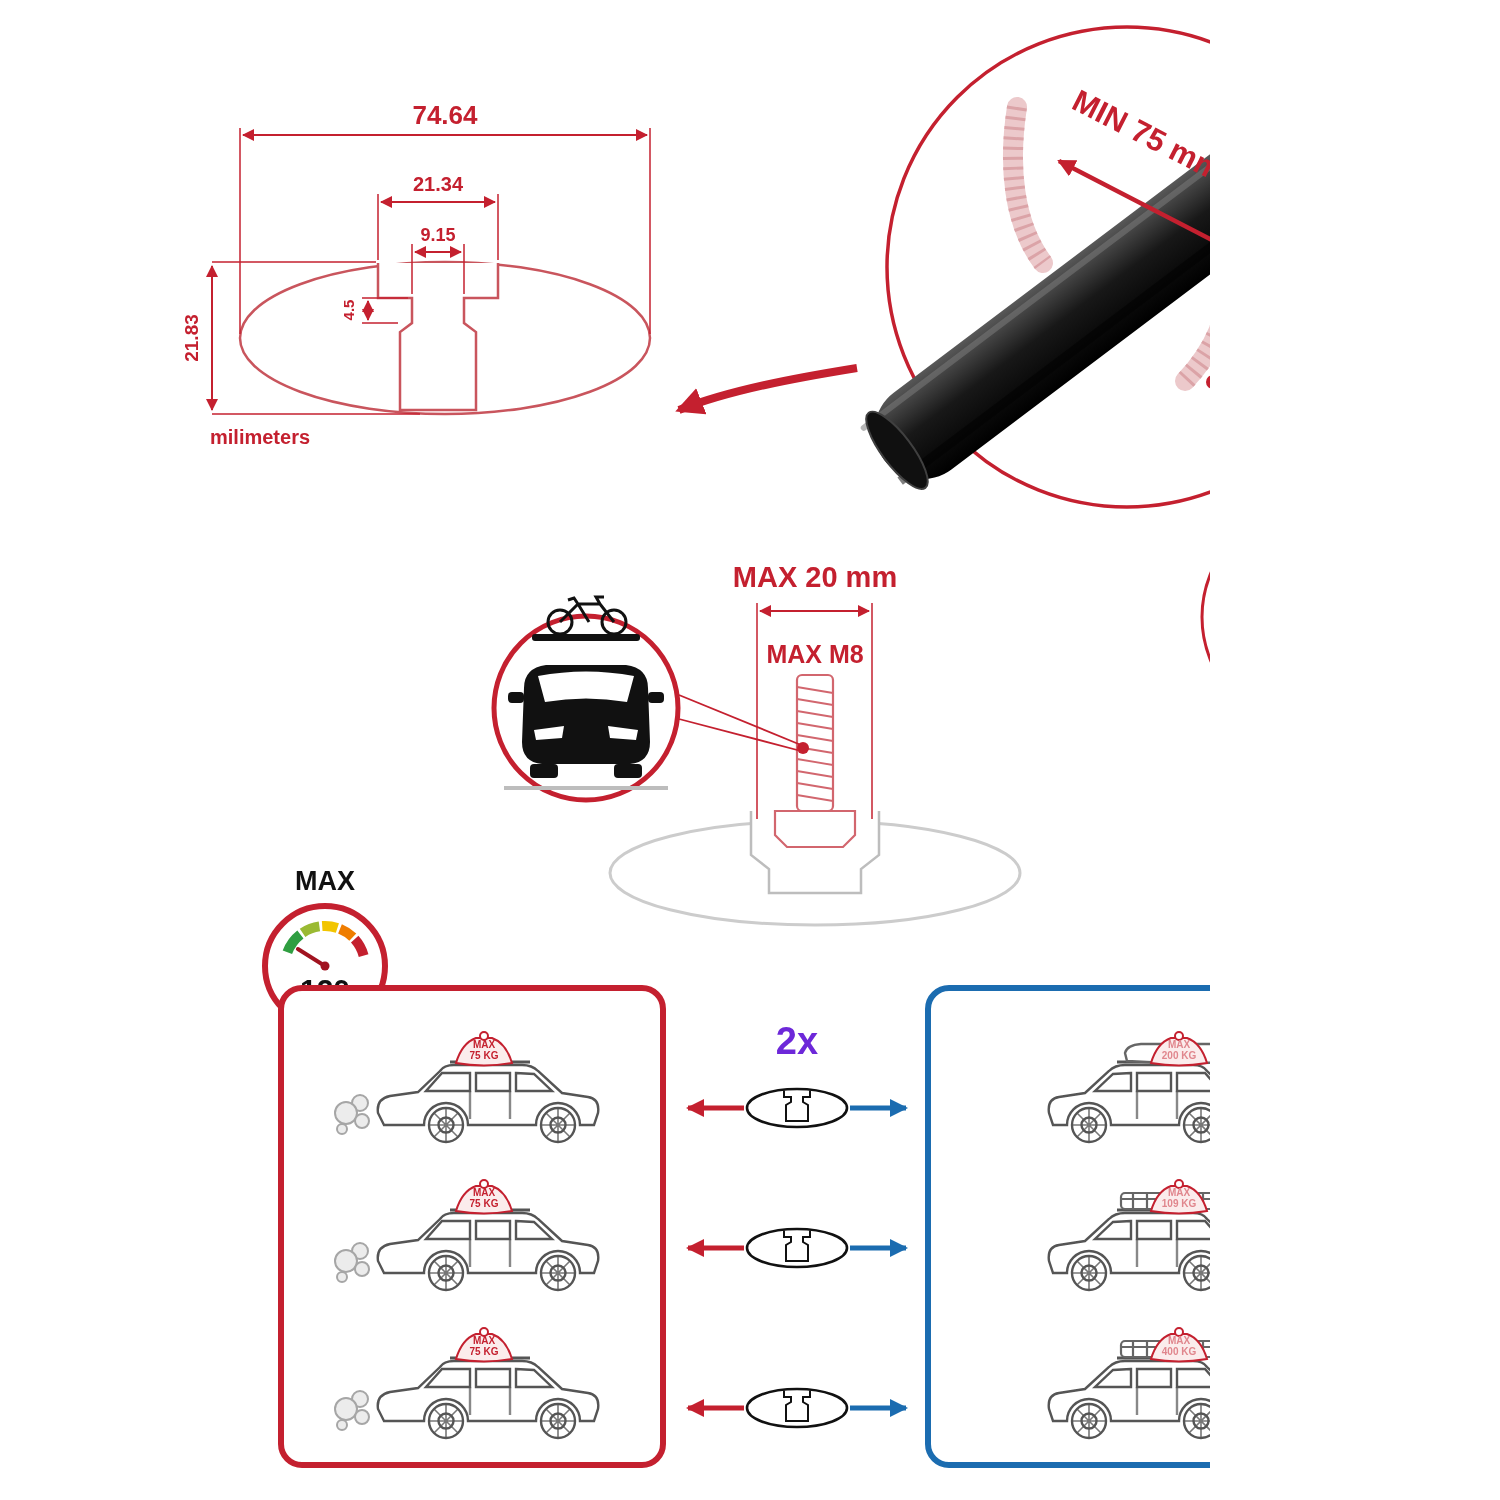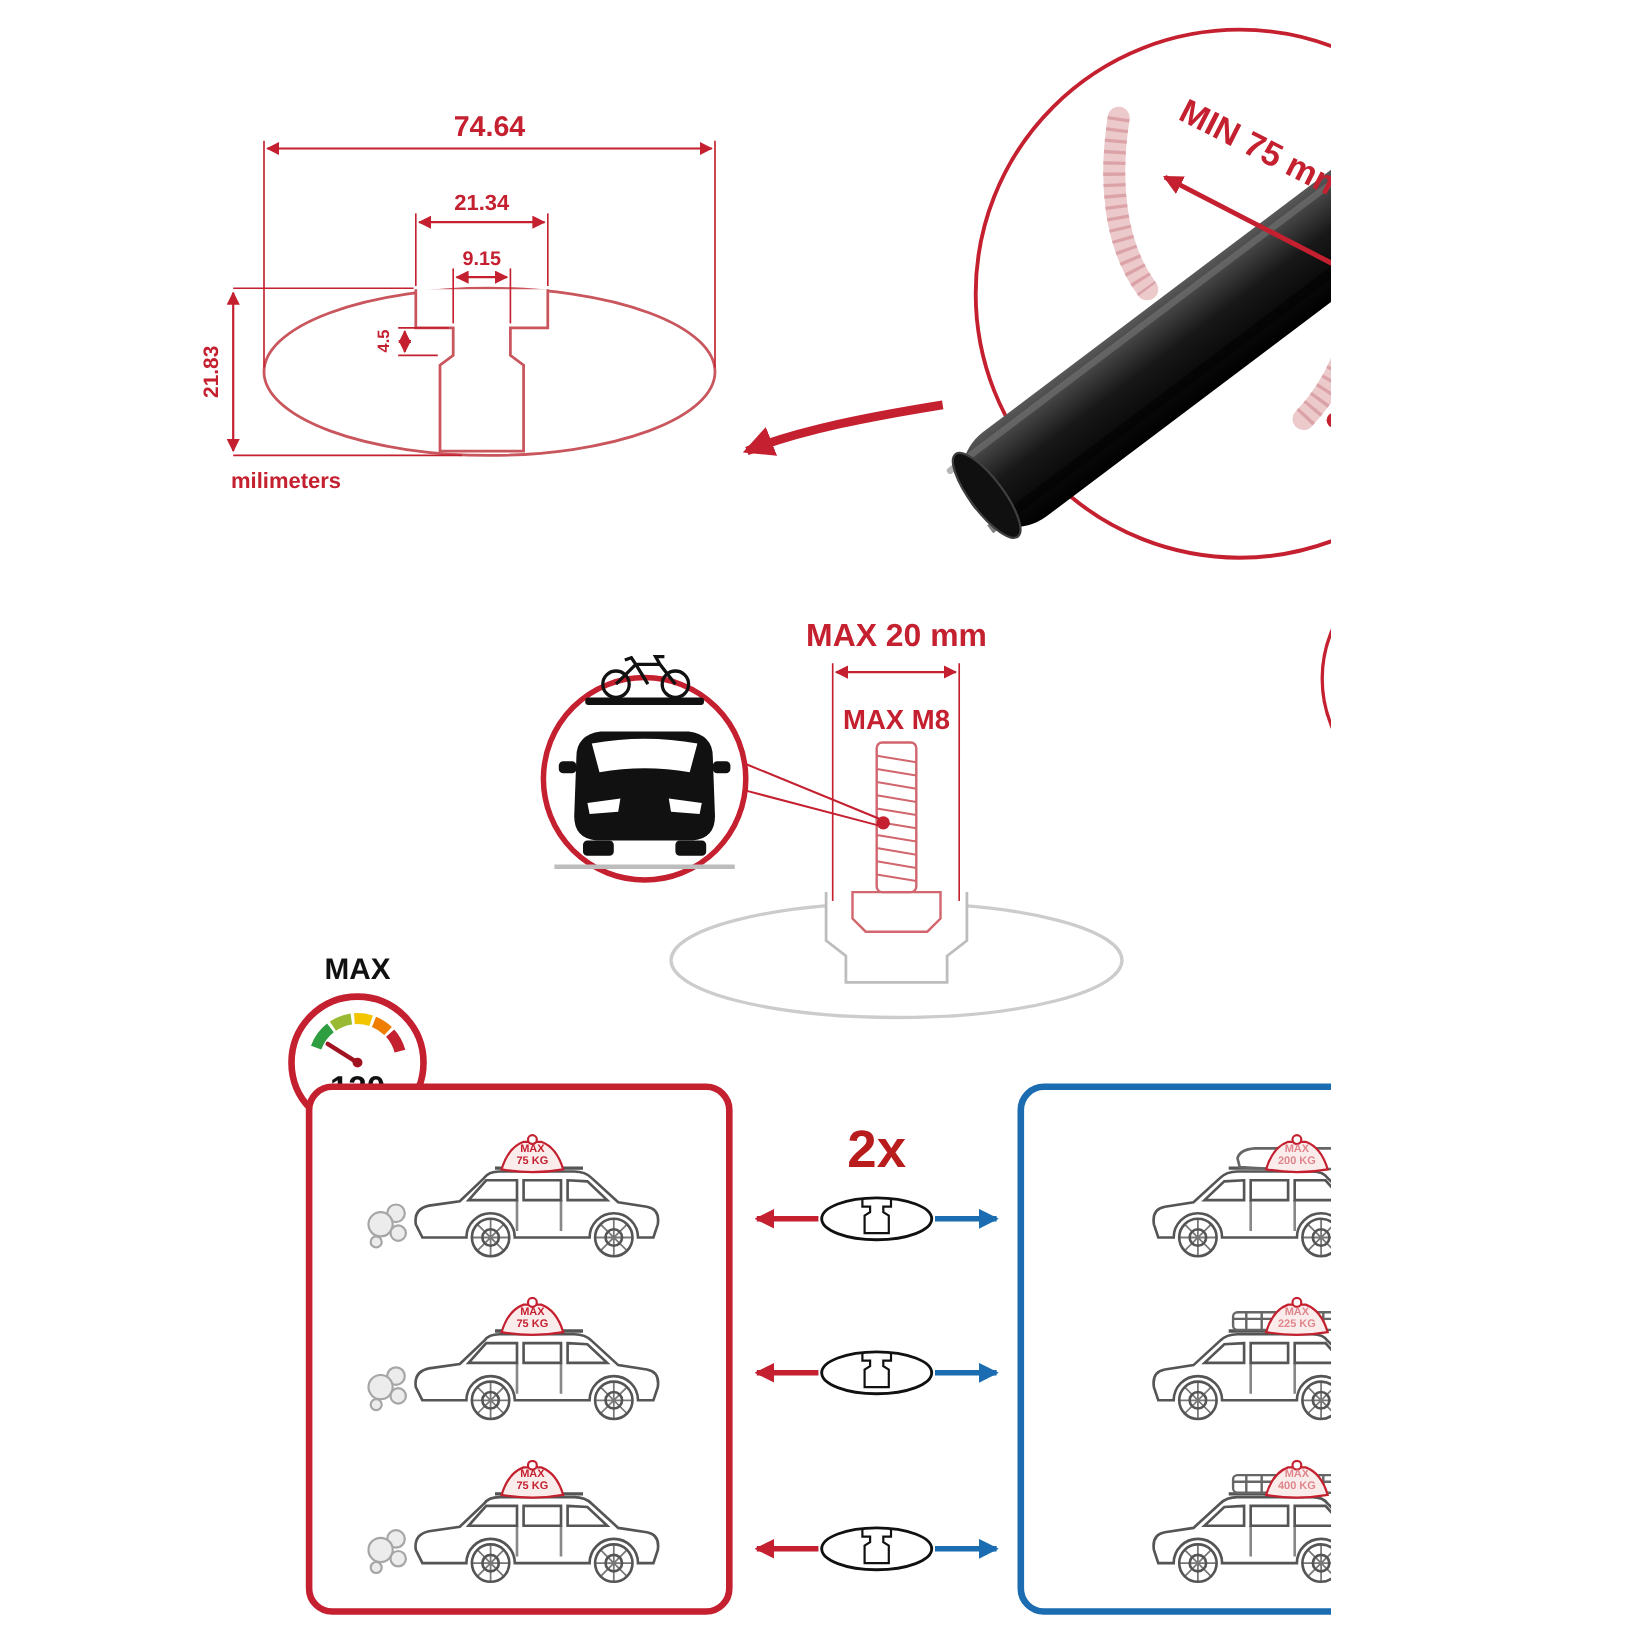--- a/index.html
+++ b/index.html
@@ -14,21 +14,21 @@
   .pf-fill{fill:#ffffff;}
   .box{position:absolute;background:#fff;border-radius:24px;box-sizing:border-box;}
   #red-box{border:6px solid #c4202f;}
   #blue-box{border:6px solid #1b6cb0;}
   .car-block{position:absolute;width:300px;height:132px;}
   .cargo-label{position:absolute;display:flex;flex-direction:column;align-items:center;
                line-height:11px;font-weight:bold;font-size:10px;}
   .red-label{color:#c4202f;}
   .pink-label{color:#e0868d;}
   .row-count{position:absolute;width:250px;text-align:center;font-weight:bold;
-             font-size:48px;color:#b91c1c;line-height:1;}
+             font-size:38px;color:#6d28d9;line-height:1;}
   #speed-badge{position:absolute;width:150px;}
   .speed-max{text-align:center;font-weight:bold;font-size:27px;color:#111;}
   .speed-circle{width:114px;height:114px;border:6px solid #c4202f;border-radius:50%;
                 margin:6px auto 0;position:relative;background:#fff;}
   .speed-value{position:absolute;left:0;right:0;top:66px;text-align:center;
                font-weight:bold;font-size:30px;color:#111;line-height:1;}
   .speed-unit{text-align:center;font-weight:bold;font-size:25px;color:#111;margin-top:8px;}
   #park-sign{position:absolute;background:#1b6cb0;border-radius:12px;
              display:flex;align-items:flex-end;justify-content:center;padding-bottom:8px;
              box-sizing:border-box;}
@@ -299,21 +299,21 @@
       </div>
     </div>
     <div class="car-block" style="left:90px;top:188px">
       <svg width="300" height="132" viewBox="0 0 300 132">
         <use href="#car-art" transform="translate(300 0) scale(-1 1)"></use>
         <use href="#basket-art"></use>
         <use href="#tent-art"></use>
       </svg>
       <div class="cargo-label pink-label" style="left:128px;top:8px;width:60px">
         <span>MAX</span>
-        <span>225 KG</span>
+        <span>109 KG</span>
       </div>
     </div>
     <div class="car-block" style="left:90px;top:336px">
       <svg width="300" height="132" viewBox="0 0 300 132">
         <use href="#car-art" transform="translate(300 0) scale(-1 1)"></use>
         <use href="#basket-art"></use>
         <use href="#tent-art"></use>
       </svg>
       <div class="cargo-label pink-label" style="left:128px;top:8px;width:60px">
         <span>MAX</span>

